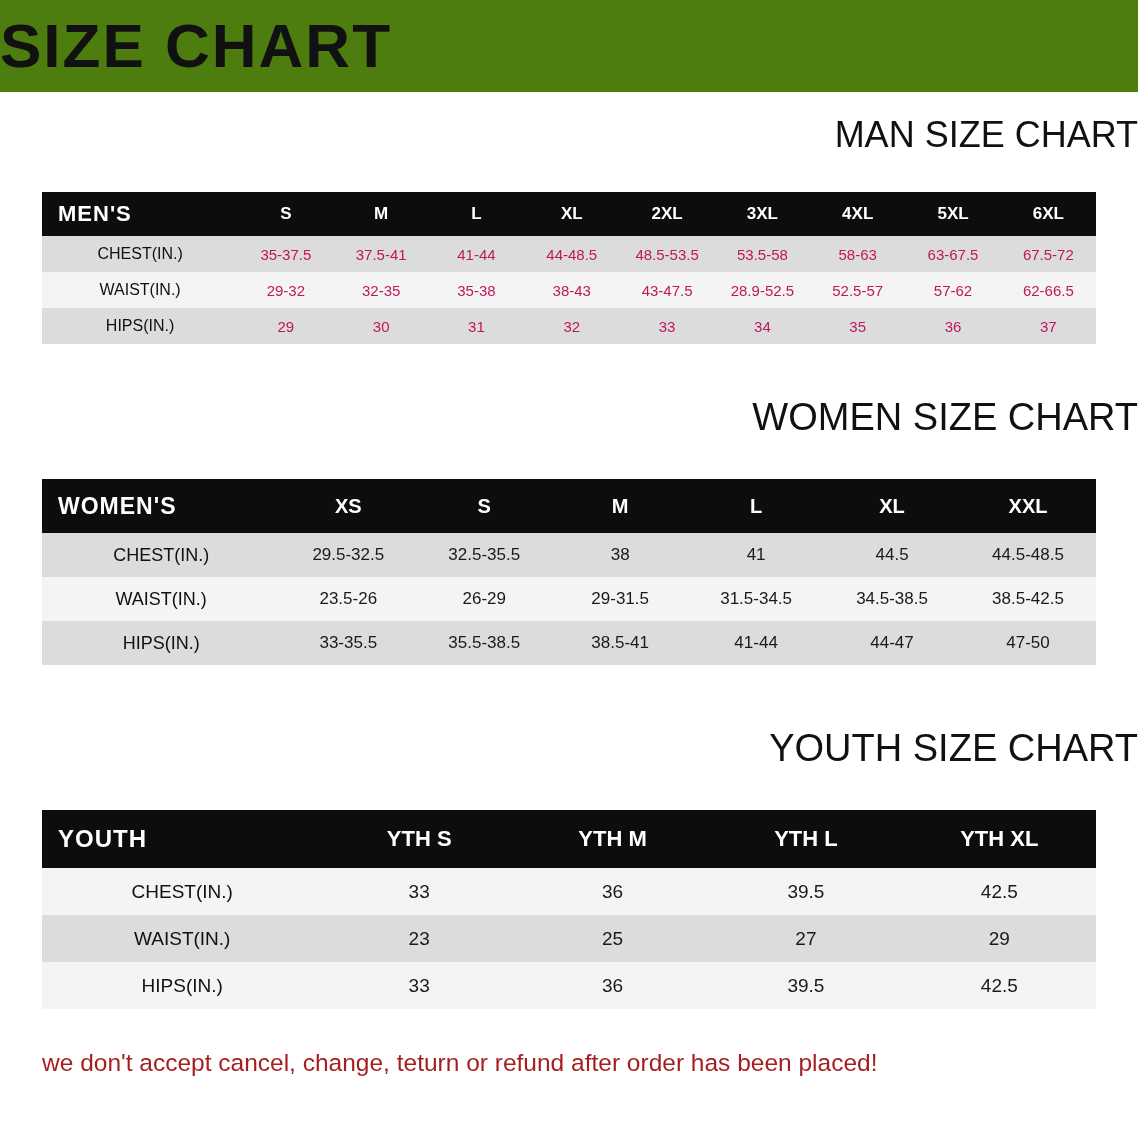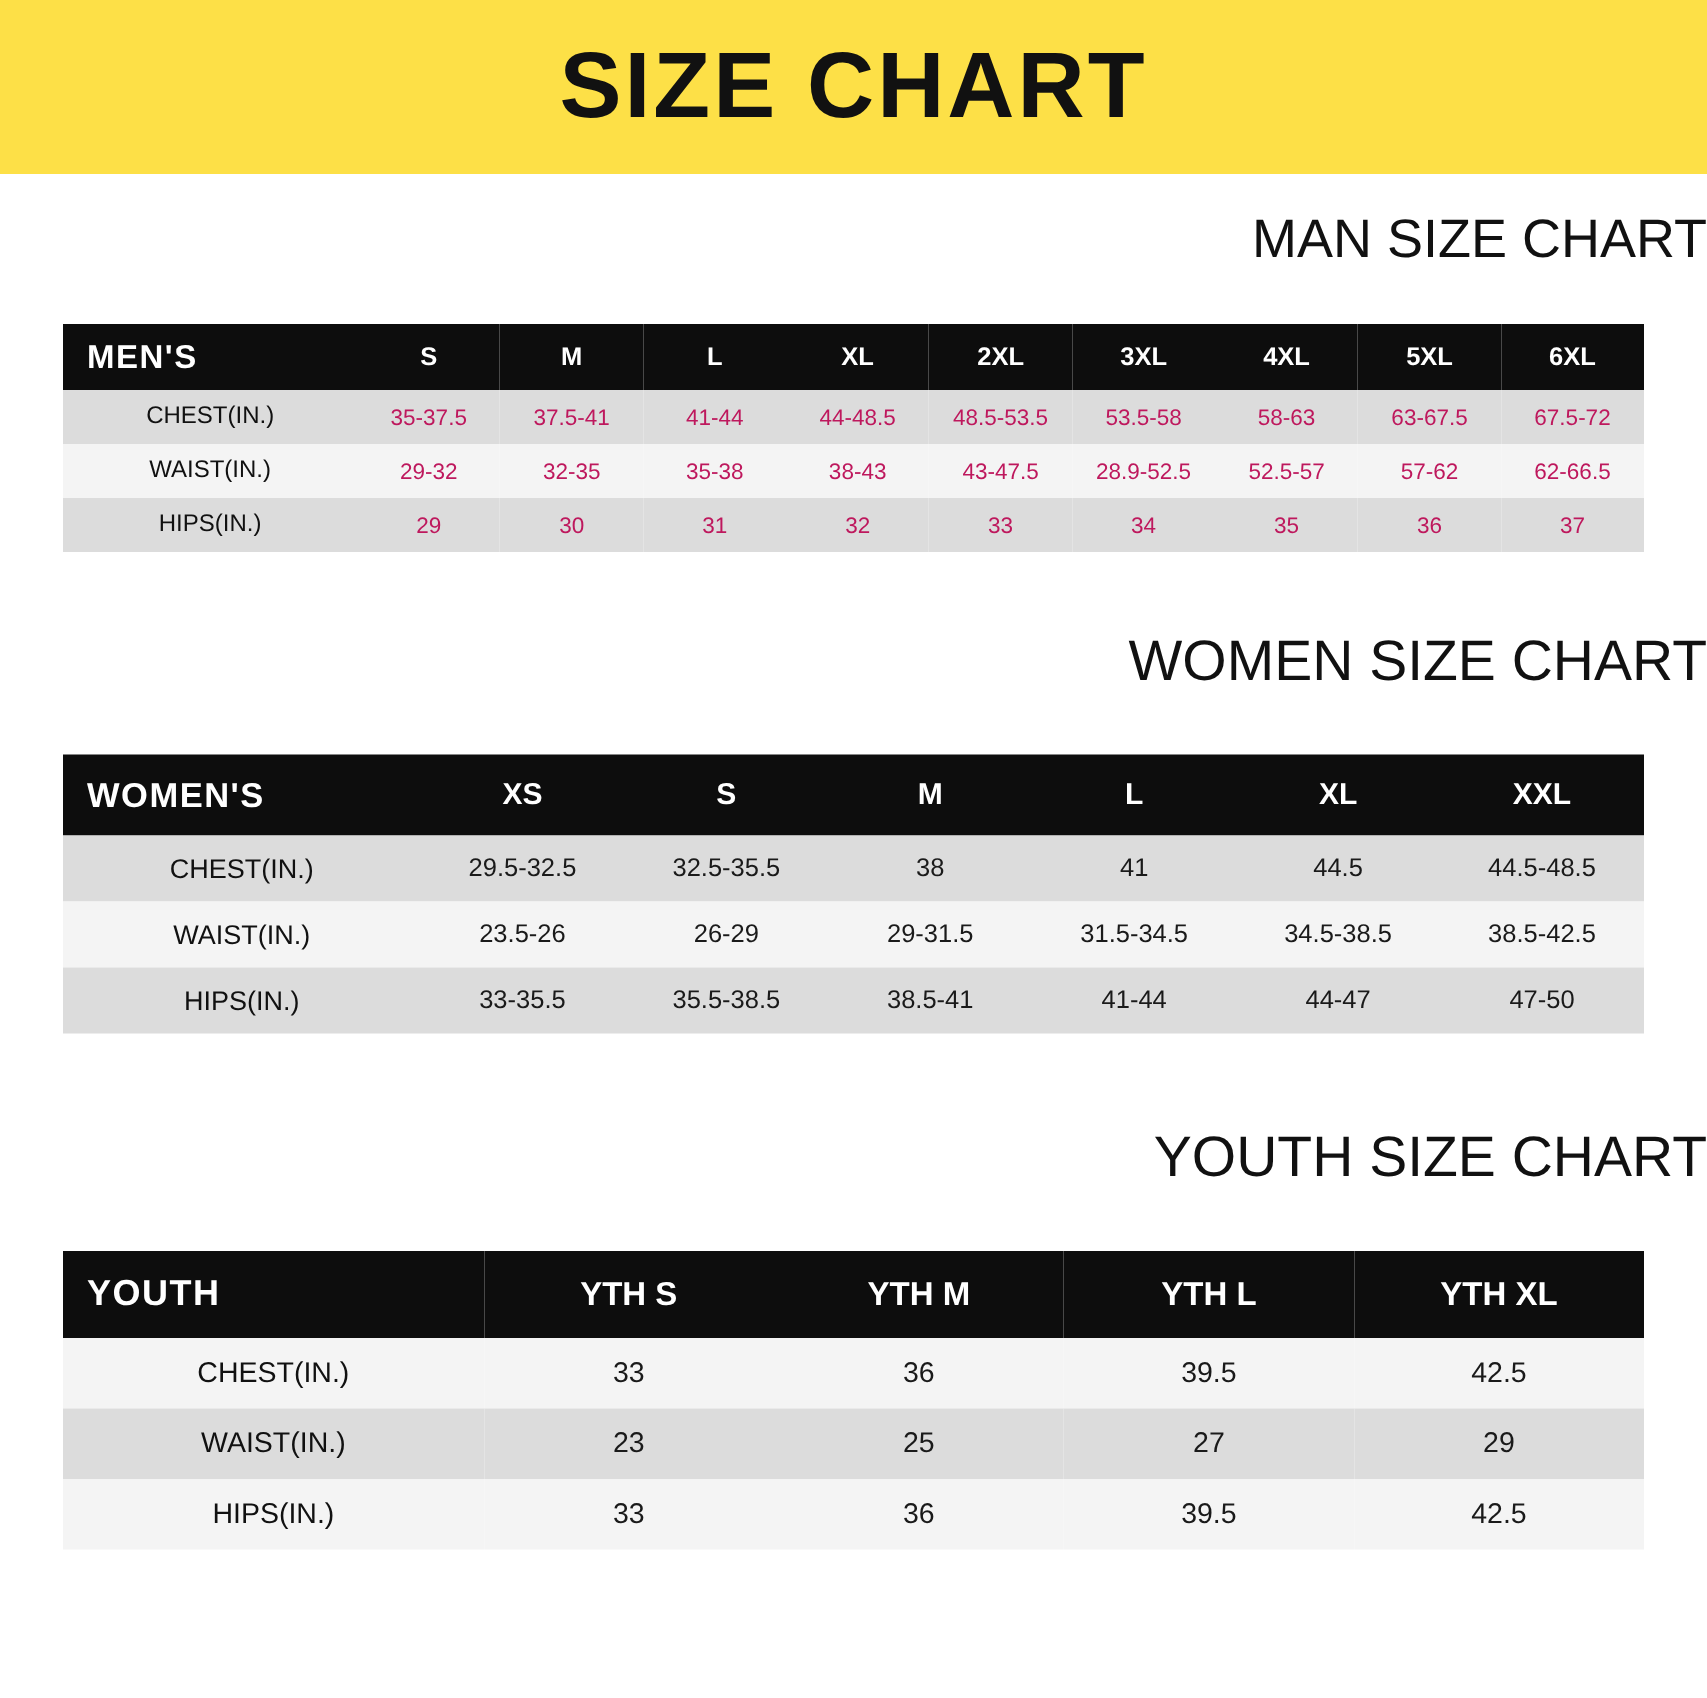--- a/index.html
+++ b/index.html
@@ -11,25 +11,25 @@
     height: 1132px;
     background: #ffffff;
     font-family: "Liberation Sans", sans-serif;
     color: #111111;
     overflow: hidden;
   }
 
   
   .banner {
     width: 100%;
-    height: 116px;
-    background: #fde047;
+    height: 92px;
+    background: #4d7c0f;
     display: flex;
     align-items: center;
-    justify-content: center;
+    justify-content: flex-start;
     box-sizing: border-box;
   }
   .banner-title {
     font-size: 62px;
     font-weight: bold;
     letter-spacing: 2px;
     color: #111111;
     font-family: "Liberation Sans", sans-serif;
     line-height: 1;
   }
@@ -273,13 +273,14 @@
         <td>33</td>
         <td>36</td>
         <td>39.5</td>
         <td>42.5</td>
       </tr>
     </tbody>
   </table>
 </div>
 
 <div class="note">
+  <span class="note-line">we don't accept cancel, change, teturn or refund after order has been placed!</span>
 </div>
 
 </body></html>

